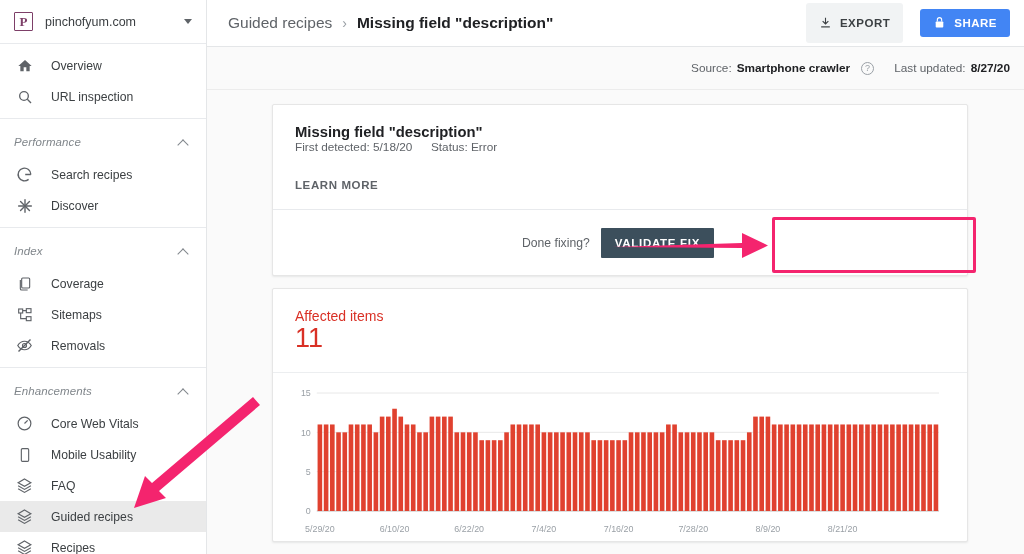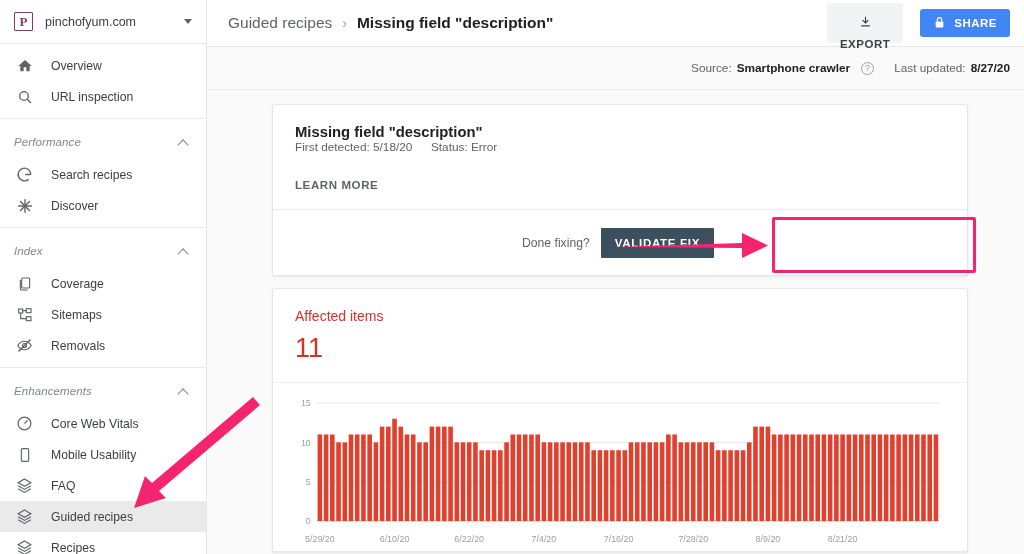--- a/index.html
+++ b/index.html
@@ -100,21 +100,21 @@
   .crumb-sep { font-size: 14px; color: #9aa0a6; margin: 0 10px; }
   .crumb-current {
     font-size: 15.5px; color: #202124; font-weight: 700; white-space: nowrap;
   }
   .topbar-spacer { flex: 1; }
   .btn-export {
     display: flex; align-items: center; gap: 8px;
     height: 40px; padding: 12px 13px;
     background: #f1f3f4; border: none; border-radius: 3px;
     font-size: 11.5px; font-weight: 700; letter-spacing: .5px;
-    color: #3c4043; cursor: pointer; flex-direction: column;
+    color: #3c4043; cursor: pointer;
   }
   .btn-share {
     display: flex; align-items: center; gap: 8px;
     height: 28px; padding: 0 13px; margin-left: 17px;
     background: #4285f4; border: none; border-radius: 3px;
     font-size: 11.5px; font-weight: 700; letter-spacing: .5px;
     color: #ffffff; cursor: pointer;
   }
 
   .subbar {
@@ -159,21 +159,21 @@
     height: 30px; padding: 0 14px;
     background: #3c4f5c; border: none; border-radius: 1px;
     color: #ffffff; font-size: 11.5px; font-weight: 700;
     letter-spacing: .7px; cursor: pointer;
   }
 
   .card2 { margin-top: 12px; }
   .affected-wrap { padding: 19px 22px 20px 22px; }
   .affected-label { font-size: 14px; color: #d93025; }
   .affected-count {
-    margin-top: 10px; font-size: 27px; color: #d93025;
+    margin-top: 0; font-size: 27px; color: #d93025;
     font-weight: 400; line-height: 1.05;
   }
   .chart-sep { border-top: 1px solid #eceef0; }
   .chart-area { position: relative; height: 168px; padding: 12px 22px 0 18px; }
 
   
   .hl-box {
     position: absolute;
     border: 3px solid #f4246e;
     border-radius: 2px;

